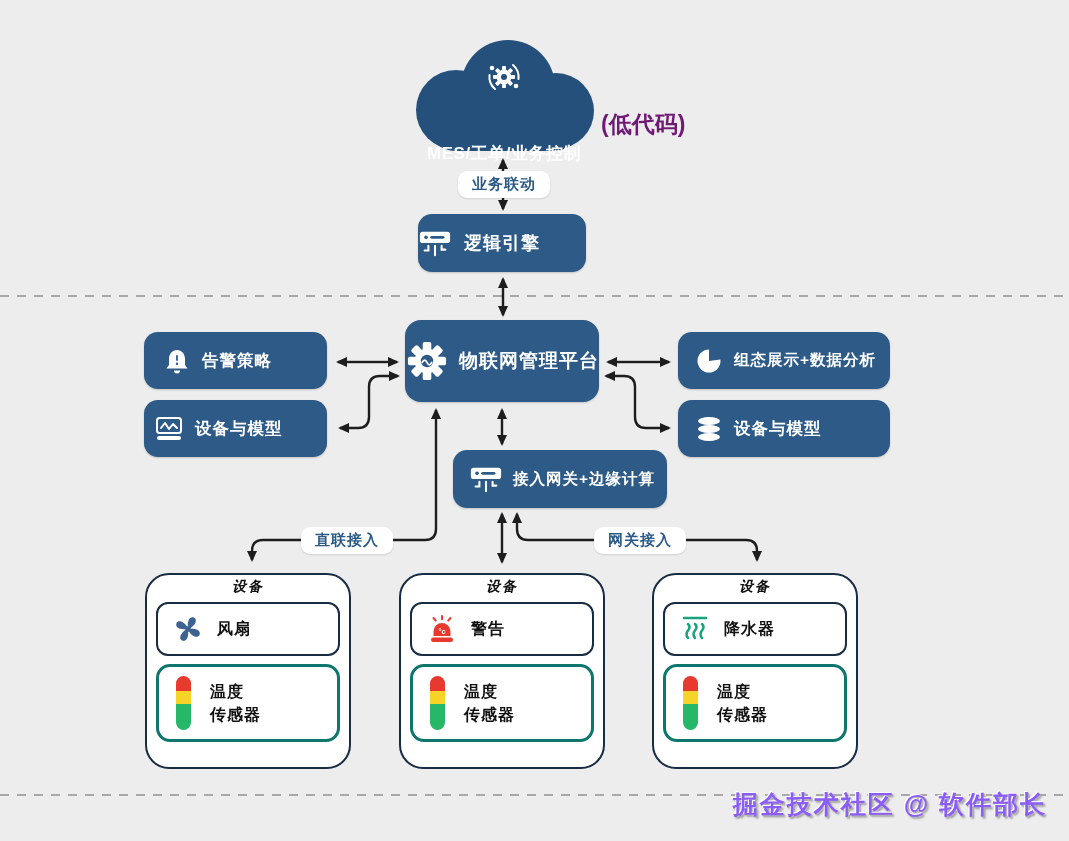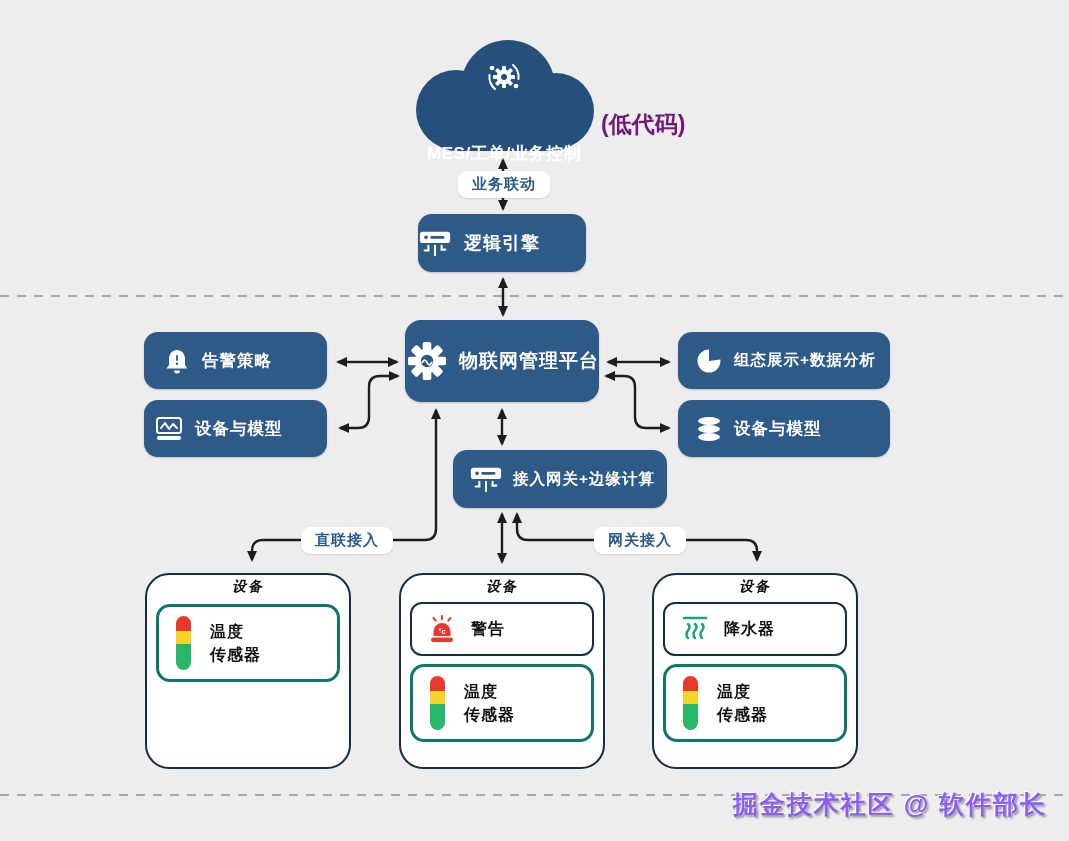--- a/index.html
+++ b/index.html
@@ -243,20 +243,34 @@
           <path d="M18,19 v10"></path>
           <path d="M25,19 v4 h4"></path>
         </g>
       </svg>
     </span>
     <span class="lbl">接入网关+边缘计算</span>
   </div>
 
   <div class="device-card d0">
     <div class="device-title">设备</div>
+    <div class="sub">
+      <span class="icon">
+        <svg width="30" height="30" viewBox="0 0 30 30">
+          <g fill="#3d6191">
+            <path d="M15,14 C14,6 17,2 21,3.5 C24.5,5 23,11.5 16,14.8 z" transform="rotate(0 15 15)"></path>
+            <path d="M15,14 C14,6 17,2 21,3.5 C24.5,5 23,11.5 16,14.8 z" transform="rotate(90 15 15)"></path>
+            <path d="M15,14 C14,6 17,2 21,3.5 C24.5,5 23,11.5 16,14.8 z" transform="rotate(180 15 15)"></path>
+            <path d="M15,14 C14,6 17,2 21,3.5 C24.5,5 23,11.5 16,14.8 z" transform="rotate(270 15 15)"></path>
+            <circle cx="15" cy="15" r="2.8"></circle>
+          </g>
+        </svg>
+      </span>
+      <span class="lbl">风扇</span>
+    </div>
     <div class="sub sensor">
       <span class="icon">
         <svg width="20" height="58" viewBox="0 0 20 58">
           <defs>
               <clipPath id="tl0">
                 <rect x="2" y="2" width="15" height="54" rx="7.5"></rect>
               </clipPath>
             </defs>
           <g clip-path="url(#tl0)">
             <rect x="2" y="2" width="15" height="15" fill="#e8392e"></rect>

